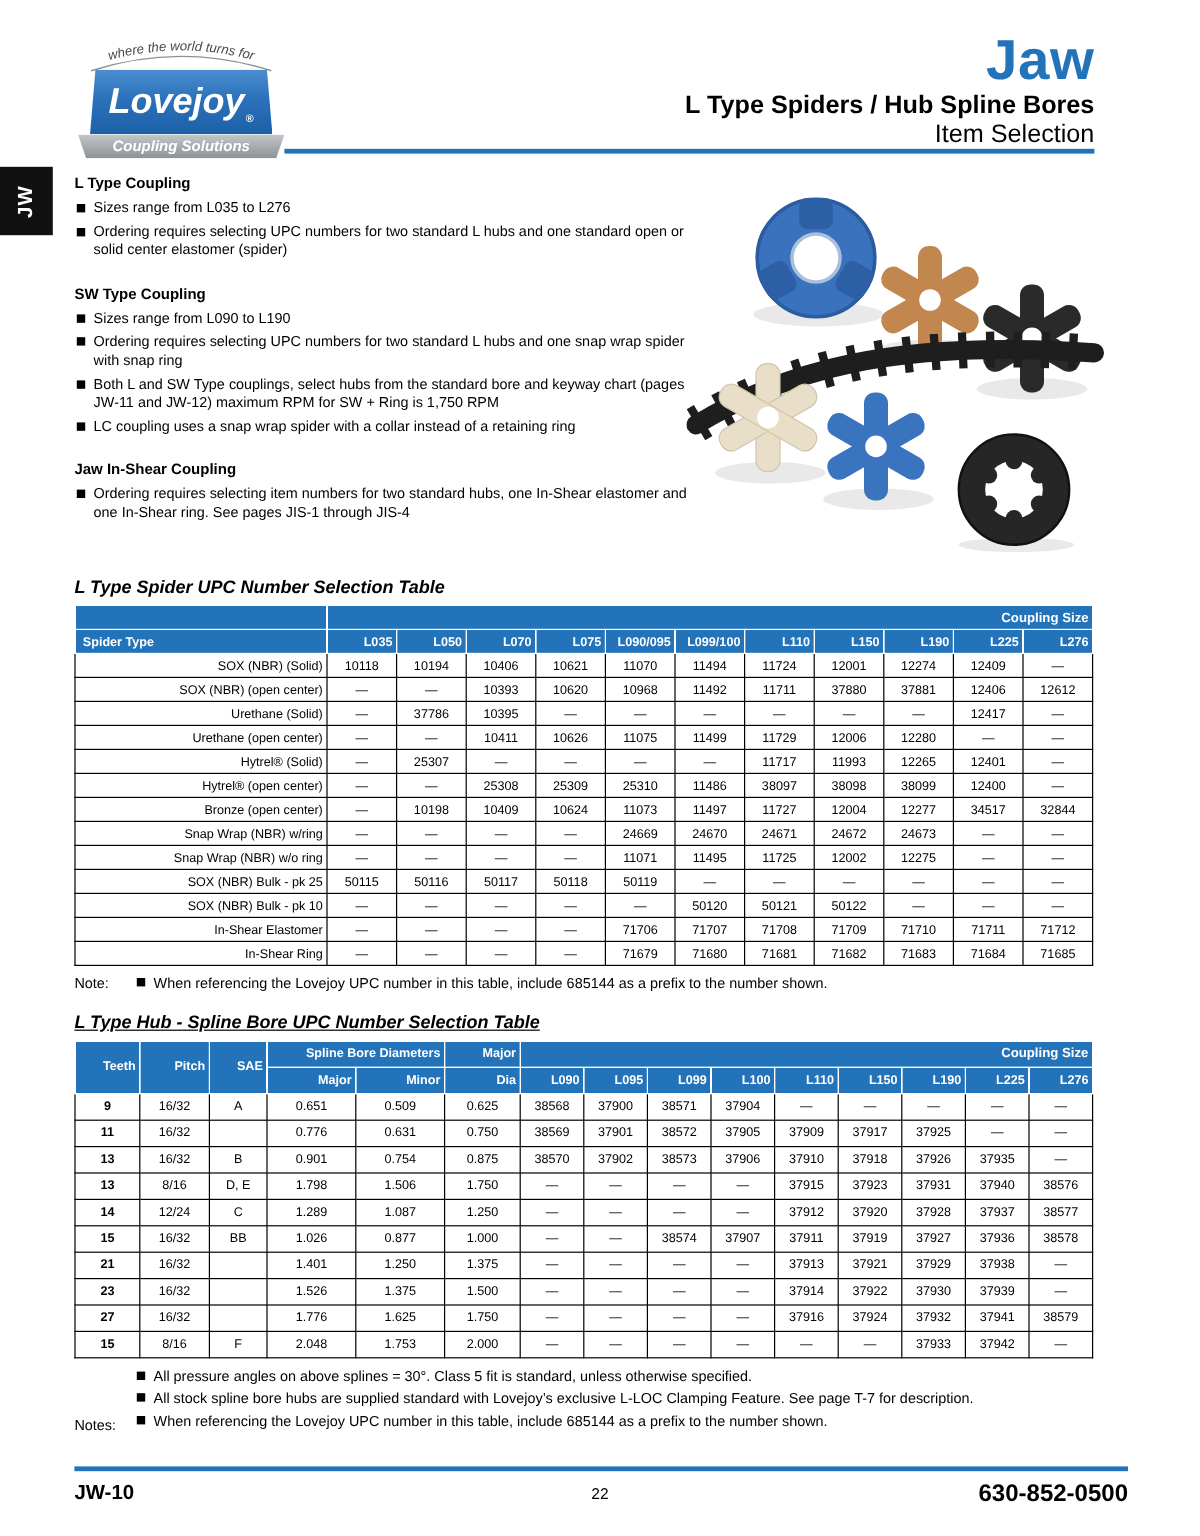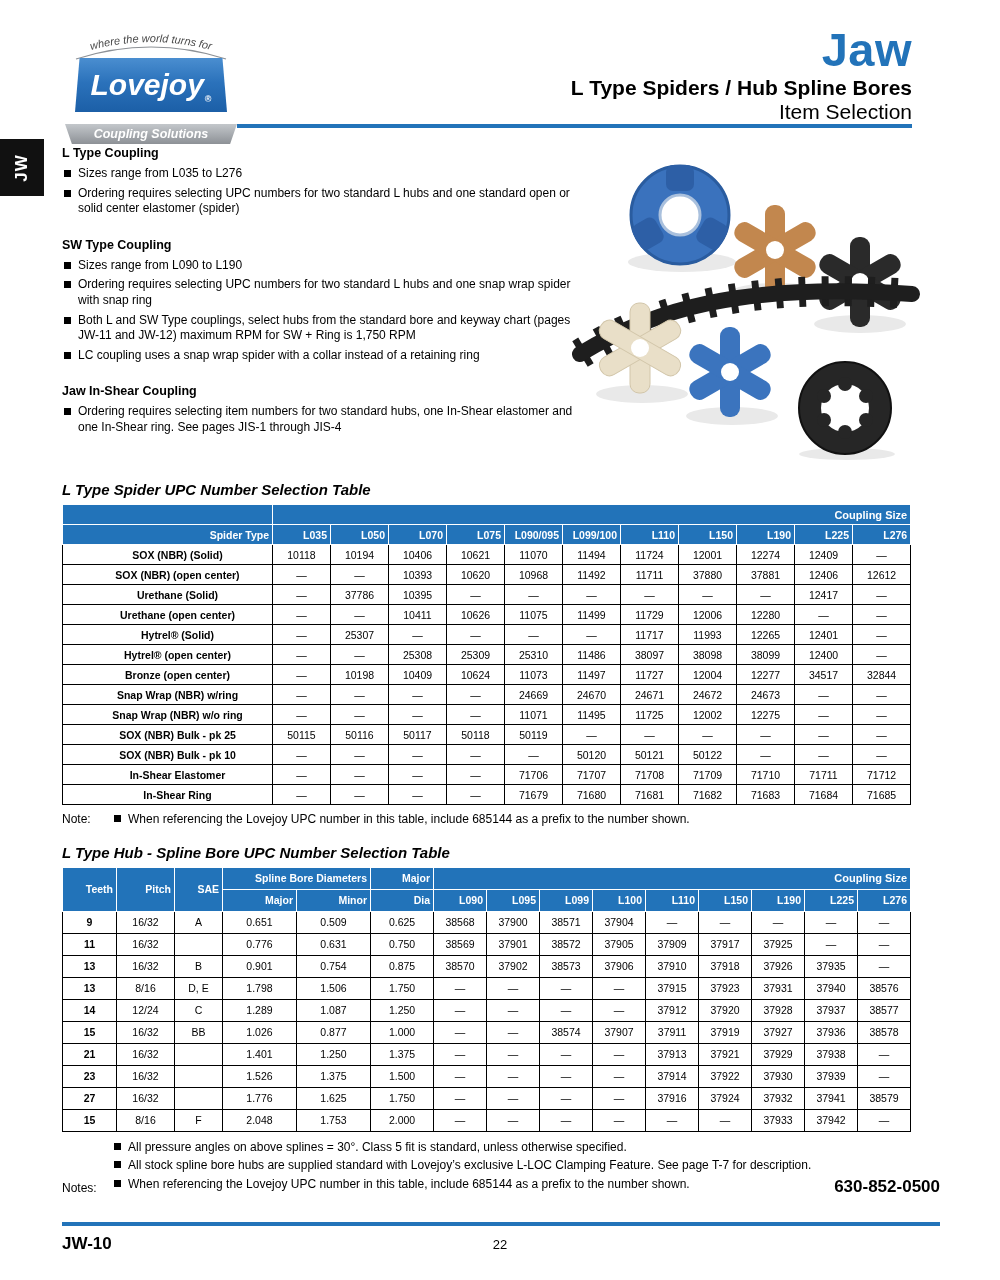--- a/index.html
+++ b/index.html
@@ -29,21 +29,21 @@
   .logo-box {
     width:152px; height:54px; margin:0 auto;
     background:linear-gradient(180deg,#4a8ed0 0%, #2b72bb 45%, #1c5fa7 100%);
     color:#fff; display:flex; align-items:center; justify-content:center;
     font-style:italic; font-weight:bold; font-size:30px;
     clip-path:polygon(3% 0, 97% 0, 100% 100%, 0 100%);
     position:relative;
   }
   .logo-box .reg { font-size:9px; font-style:normal; align-self:flex-end; margin:0 0 8px 1px; }
   .logo-banner {
-    width:172px; height:20px; margin:12px auto;
+    width:172px; height:20px; margin:0 auto;
     background:linear-gradient(180deg,#c3c7cb, #8d9196);
     color:#fff; font-style:italic; font-size:12.5px; font-weight:bold;
     display:flex; align-items:center; justify-content:center;
     clip-path:polygon(0 0, 100% 0, 96% 100%, 4% 100%);
   }
 
   
   .titles { position:absolute; right:88px; top:26px; text-align:right; }
   .brand { color:var(--accent); font-size:47px; font-weight:800; letter-spacing:0.5px; line-height:1.0; }
   .title1 { font-size:21px; font-weight:bold; margin-top:3px; line-height:1.15; }
@@ -64,40 +64,40 @@
   
   .tables { position:absolute; left:62px; top:481px; width:848px; }
   .table-title { font-style:italic; font-weight:bold; font-size:15px; margin-bottom:6px; }
   table.data-table { border-collapse:collapse; width:100%; table-layout:fixed; border:1.5px solid #000; }
   .data-table th, .data-table td {
     font-size:10.5px; height:20px; padding:0 3px; text-align:center;
     overflow:hidden; white-space:nowrap;
   }
   .data-table thead th { background:var(--accent); color:#fff; border:1px solid #fff; font-weight:bold;text-align:right; }
   .data-table thead th.banner { font-size:11px; }
-  .data-table thead th.rowhead-col { text-align:right; padding-left:6px; }
+  .data-table thead th.rowhead-col { text-align:left; padding-left:6px; }
   .data-table tbody td, .data-table tbody th { border:1px solid #000; background:#fff; }
-  .data-table tbody th.row-label { text-align:center; font-weight:bold; padding-left:23px; }
+  .data-table tbody th.row-label { text-align:right; font-weight:normal; padding-left:23px; }
   .data-table tbody th.teeth-cell { font-weight:bold; }
   #spline-table th, #spline-table td { height:22px; }
 
   .note-line { display:flex; align-items:flex-start; font-size:12px; margin:7px 0 16px 0; }
   .note-label { flex:0 0 50px; }
   .note-line .sq, .notes-block .sq { margin-top:3px; }
 
-  .spline-title { margin-top:10px; }
+  .spline-title { margin-top:10px;text-decoration:underline; }
   .notes-block { display:flex; align-items:flex-end; font-size:12px; margin-top:8px; }
   .notes-list .bullet-row { margin-bottom:3px; }
   .notes-list .bullet-text { font-size:12px; }
 
   
   .footer-rule { position:absolute; left:62px; right:60px; top:1222px; height:4px; background:var(--accent); }
   .footer-left  { position:absolute; left:62px;  top:1234px; font-size:17px; font-weight:bold; }
   .footer-center{ position:absolute; left:0; right:0; top:1237px; text-align:center; font-size:13px; }
-  .footer-right { position:absolute; right:60px; top:1177px; font-size:17px; font-weight:bold; }
+  .footer-right { position:absolute; right:60px; top:1234px; font-size:20px; font-weight:bold; }
 </style>
 </head>
 <body>
 
 <div class="page">
 
   <div class="side-tab">
     <span>JW</span>
   </div>
 

